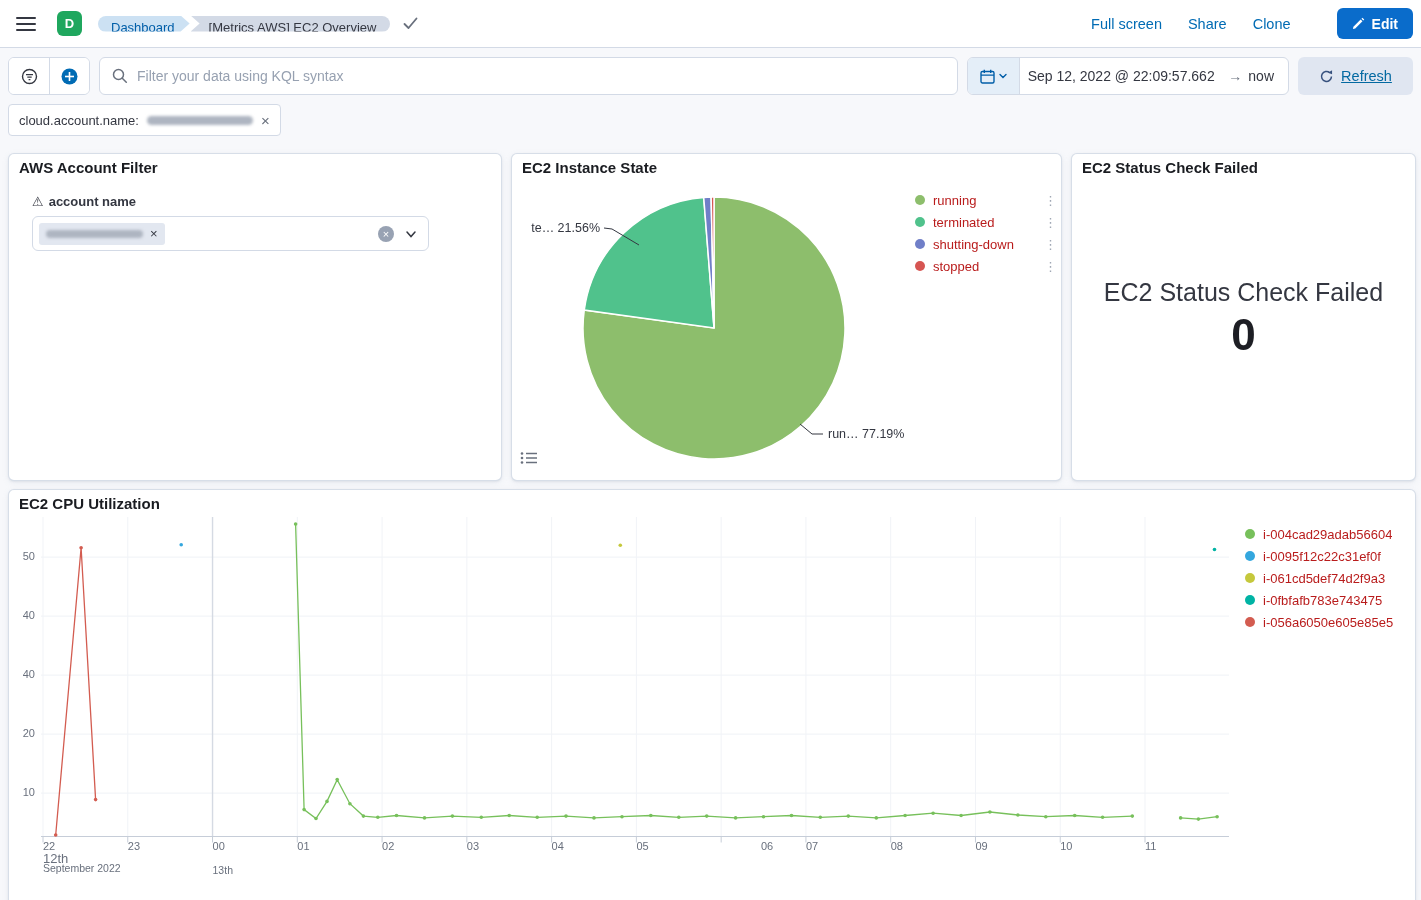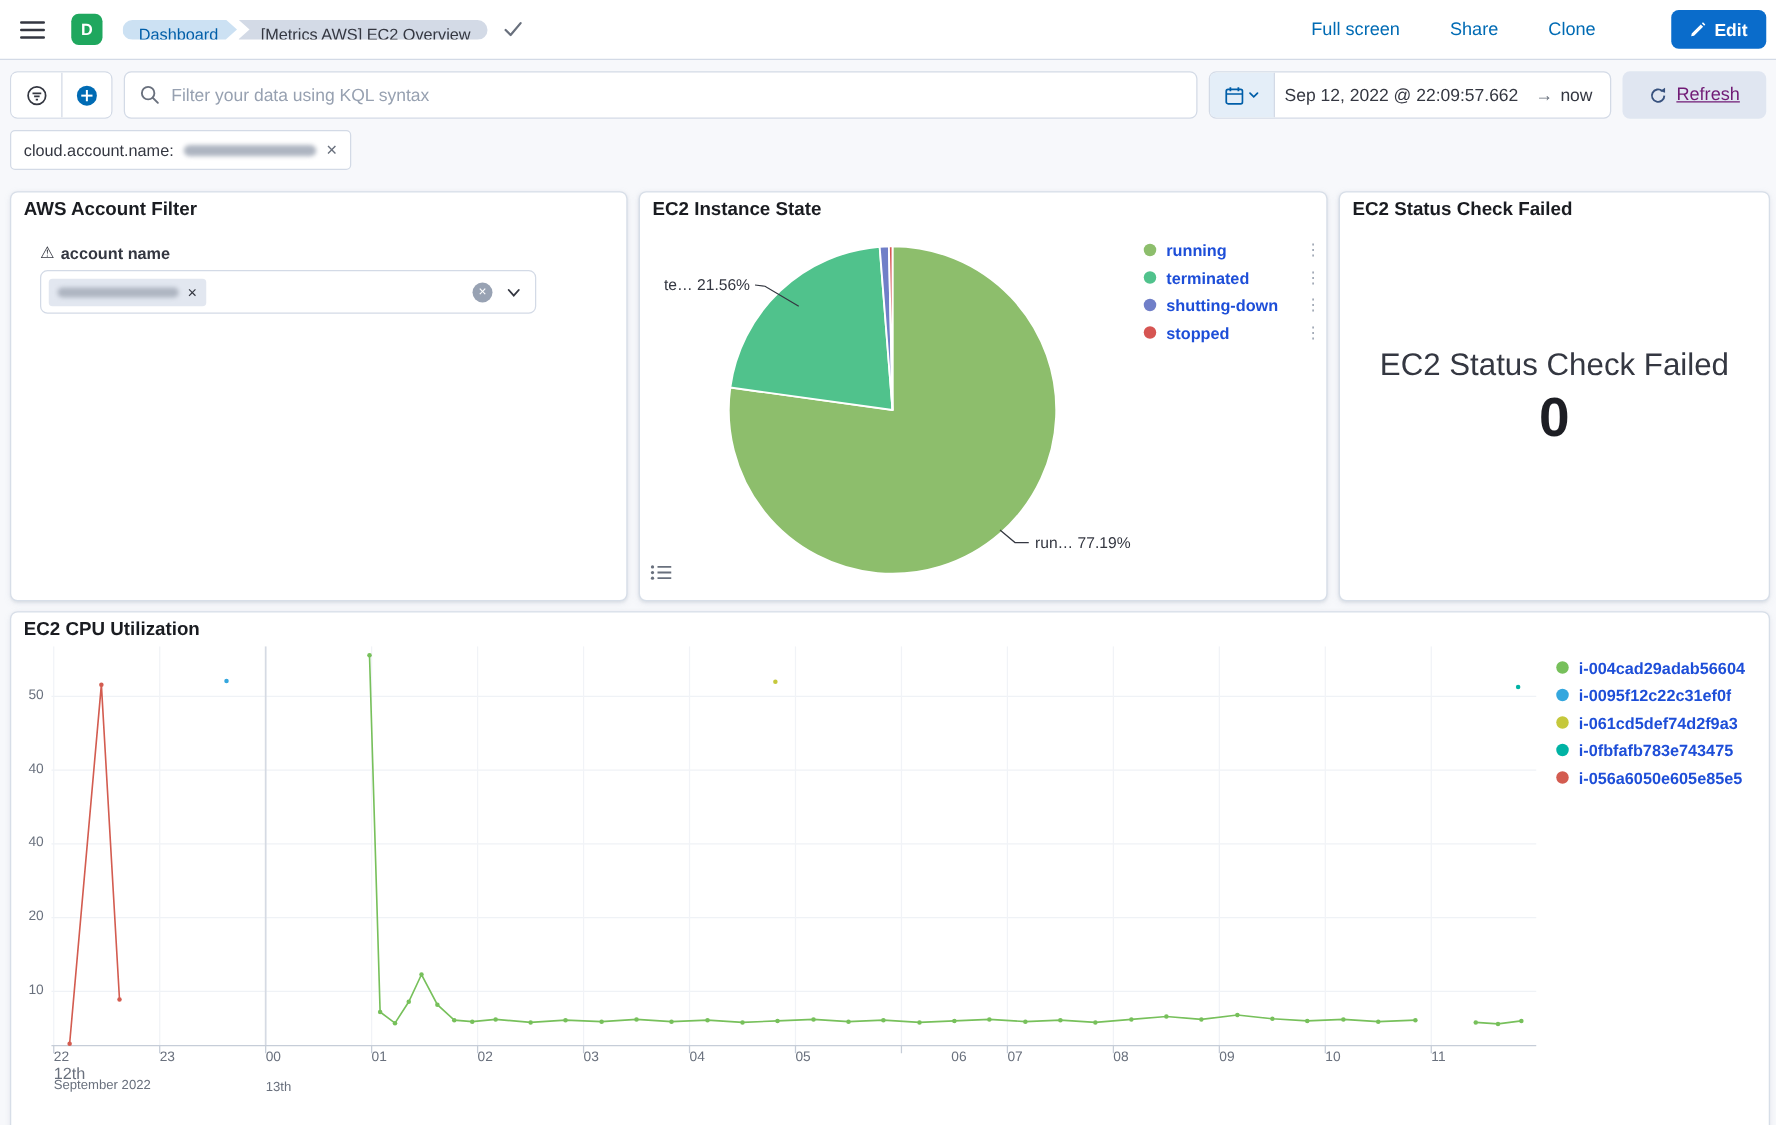--- a/index.html
+++ b/index.html
@@ -17,21 +17,21 @@
                   justify-content:center; cursor:pointer; }
   .crumbs { display:flex; align-items:center; margin-left:16px; }
   .crumb { height:16px; line-height:24px; font-size:13px; white-space:nowrap; cursor:pointer; }
   .crumb-1 { background:#CCE1F3; color:#005EA8; font-weight:500; padding:0 15px 0 13px;
              border-radius:12px 0 0 12px;
              clip-path:polygon(0 0, calc(100% - 9px) 0, 100% 50%, calc(100% - 9px) 100%, 0 100%); }
   .crumb-2 { background:#D3DAE6; color:#343741; padding:0 14px 0 18px; margin-left:1px;
              border-radius:0 12px 12px 0;
              clip-path:polygon(0 0, 100% 0, 100% 100%, 0 100%, 9px 50%); }
   .check-icon { margin-left:13px; display:flex; align-items:center; }
-  .top-actions { margin-left:auto; display:flex; align-items:center; gap:40px; }
+  .top-actions { margin-left:auto; display:flex; align-items:center; gap:26px; }
   .top-link { color:#006BB4; font-size:14.5px; font-weight:500; text-decoration:none; cursor:pointer; white-space:nowrap; }
   .edit-btn { margin-left:20px; margin-right:8px; height:31px; padding:0 15px; background:#0A6CCB;
               border:none; border-radius:6px; color:#fff; font-size:14px; font-weight:600;
               display:flex; align-items:center; gap:7px; cursor:pointer; font-family:inherit; }
 
   
   .querybar { position:absolute; top:48px; left:0; width:100%; height:56px;
               display:flex; align-items:center; padding:0 8px; gap:9px; }
   .ctl-group { display:flex; height:38px; background:#fff; border:1px solid #D3DAE6; border-radius:6px; overflow:hidden; }
   .ctl-btn { width:40px; display:flex; align-items:center; justify-content:center; background:#fff; border:none; cursor:pointer; }
@@ -42,21 +42,21 @@
   .searchbox input::placeholder { color:#97A1B1; }
   .datepicker { width:322px; height:38px; background:#fff; border:1px solid #D3DAE6; border-radius:6px;
                 display:flex; align-items:center; overflow:hidden; }
   .cal-seg { width:52px; height:100%; background:#E4EEF8; display:flex; align-items:center;
              justify-content:center; gap:3px; border-right:1px solid #D3DAE6; cursor:pointer; }
   .date-text { flex:1; text-align:center; font-size:14px; color:#343741; cursor:pointer; white-space:nowrap; }
   .range-arrow { color:#69707D; font-size:14px; padding:0 6px; }
   .date-end { font-size:14px; color:#343741; padding-right:14px; cursor:pointer; }
   .refresh-btn { width:115px; height:38px; background:#E0E6F1; border:none; border-radius:6px;
                  display:flex; align-items:center; justify-content:center; gap:7px;
-                 color:#701a75; font-size:14.5px; font-weight:500; cursor:pointer; font-family:inherit; }
+                 color:#0369a1; font-size:14.5px; font-weight:500; cursor:pointer; font-family:inherit; }
   .refresh-btn .lbl { text-decoration:underline; }
 
   
   .filterrow { position:absolute; top:104px; left:8px; display:flex; }
   .filter-pill { height:32px; background:#fff; border:1px solid #D3DAE6; border-radius:4px;
                  display:flex; align-items:center; gap:8px; padding:0 10px; font-size:13px; cursor:pointer; }
   .redact { display:inline-block; background:#AEB5C1; border-radius:5px; filter:blur(1.5px); }
   .pill-close { color:#69707D; font-size:15px; line-height:1; cursor:pointer; }
 
   
@@ -82,21 +82,21 @@
   .clear-circle { position:absolute; right:34px; top:9px; width:16px; height:16px; border-radius:50%;
                   background:#98A2B3; color:#fff; font-size:11px; display:flex; align-items:center;
                   justify-content:center; cursor:pointer; }
   .combo-chevron { position:absolute; right:9px; top:9px; cursor:pointer; }
 
   
   #pie-svg { position:absolute; left:0; top:0; }
   #pie-legend { position:absolute; left:403px; top:35px; width:142px; }
   .legend-item { display:flex; align-items:center; gap:8px; height:22px; cursor:pointer; }
   .dot { width:10px; height:10px; border-radius:50%; flex:0 0 auto; }
-  .llabel { font-size:13px; color:#1d4ed8; white-space:nowrap; overflow:hidden;font-weight:bold; }
+  .llabel { font-size:13px; color:#b91c1c; white-space:nowrap; overflow:hidden; }
   .kebab { margin-left:auto; color:#A0A8B5; font-size:13px; cursor:pointer; }
   .pie-callout { font-size:12.5px; fill:#343741; }
   .legend-toggle { position:absolute; left:8px; top:296px; width:20px; height:18px; cursor:pointer; }
 
   
   .metric-wrap { position:absolute; left:0; right:0; top:124px; text-align:center; }
   .metric-label { font-size:25px; color:#343741; }
   .metric-value { font-size:44px; font-weight:700; color:#1D1E24; line-height:1.15; margin-top:3px; }
 
   

